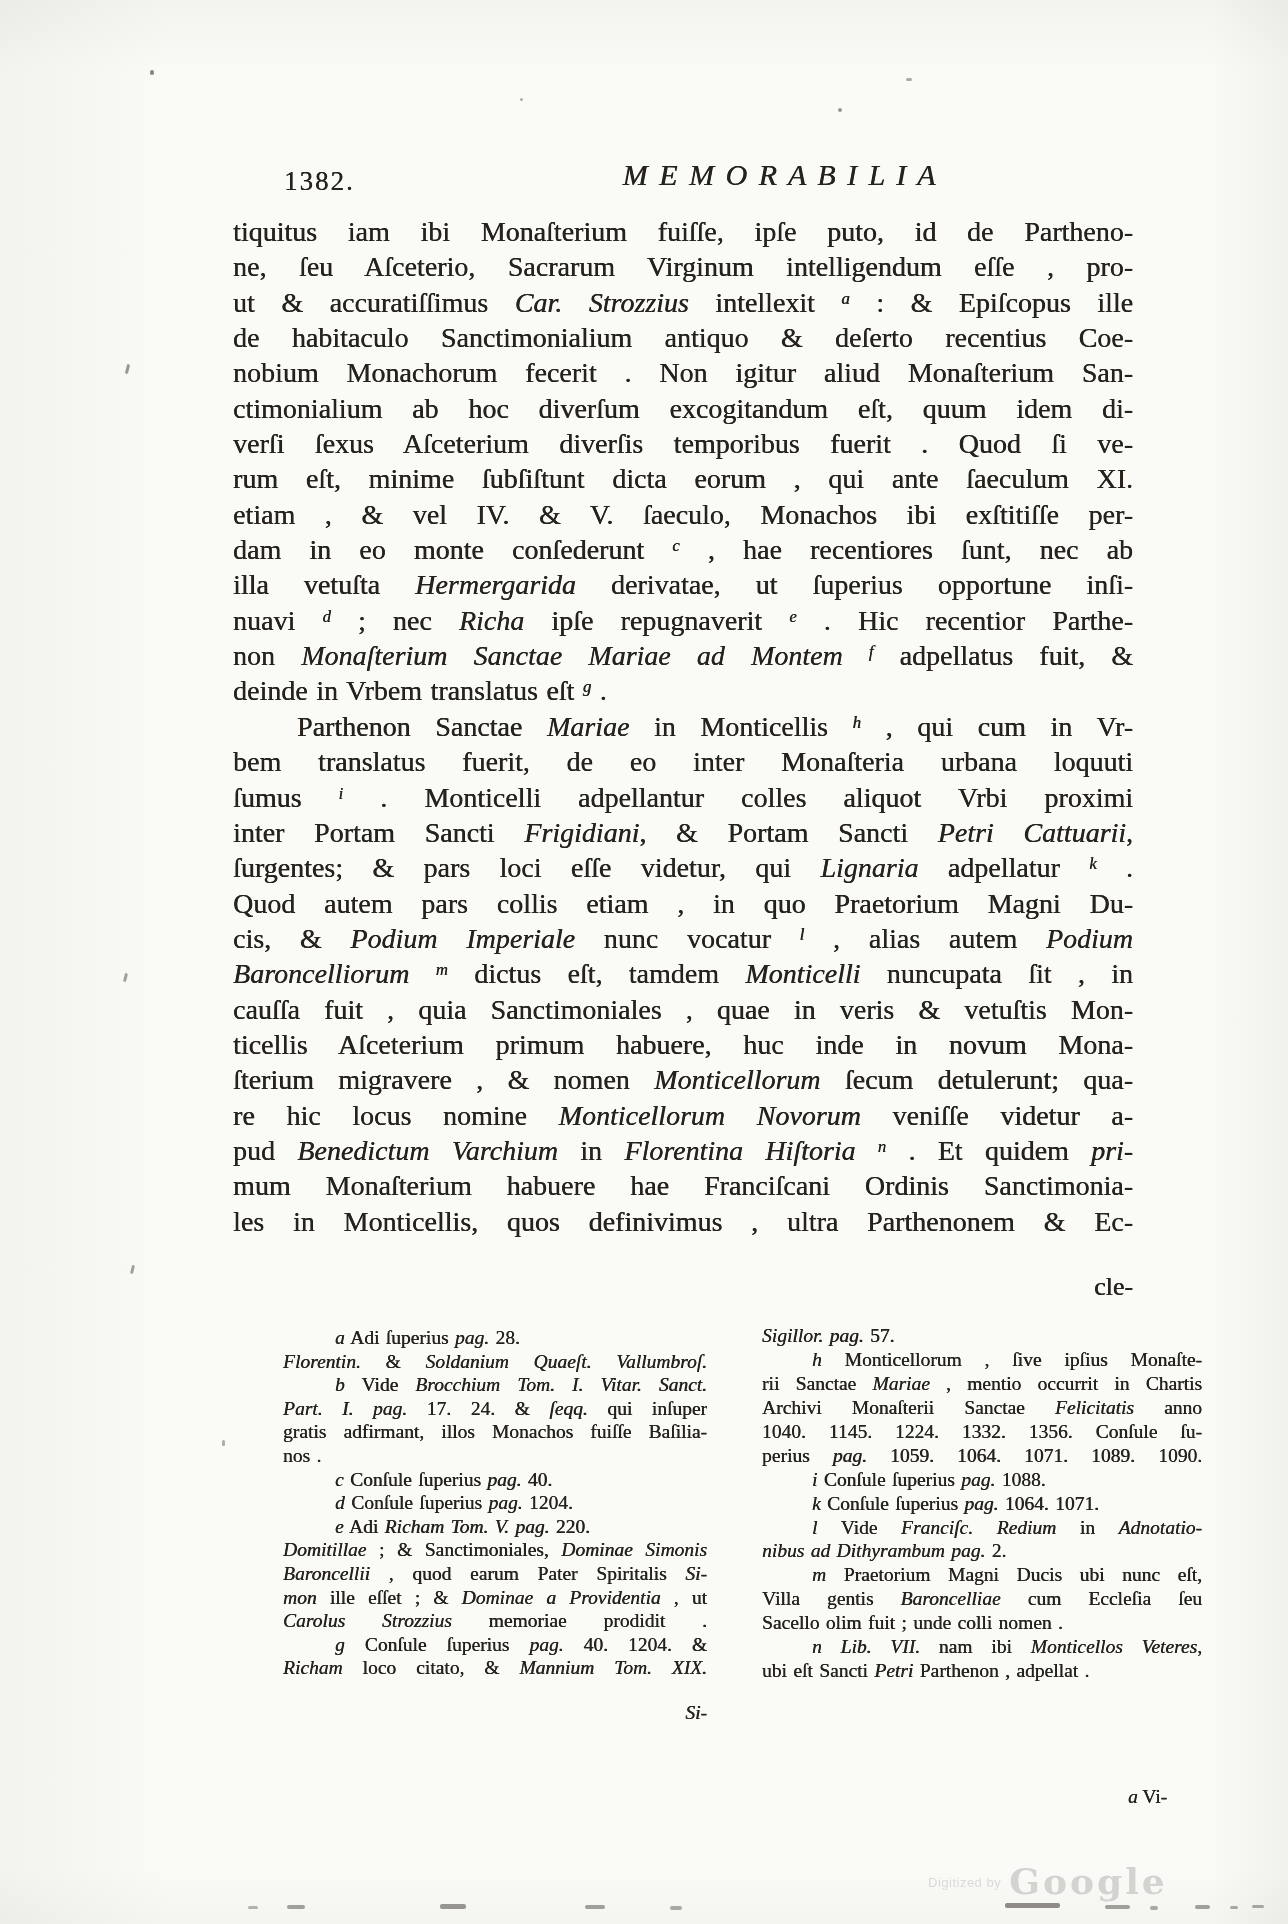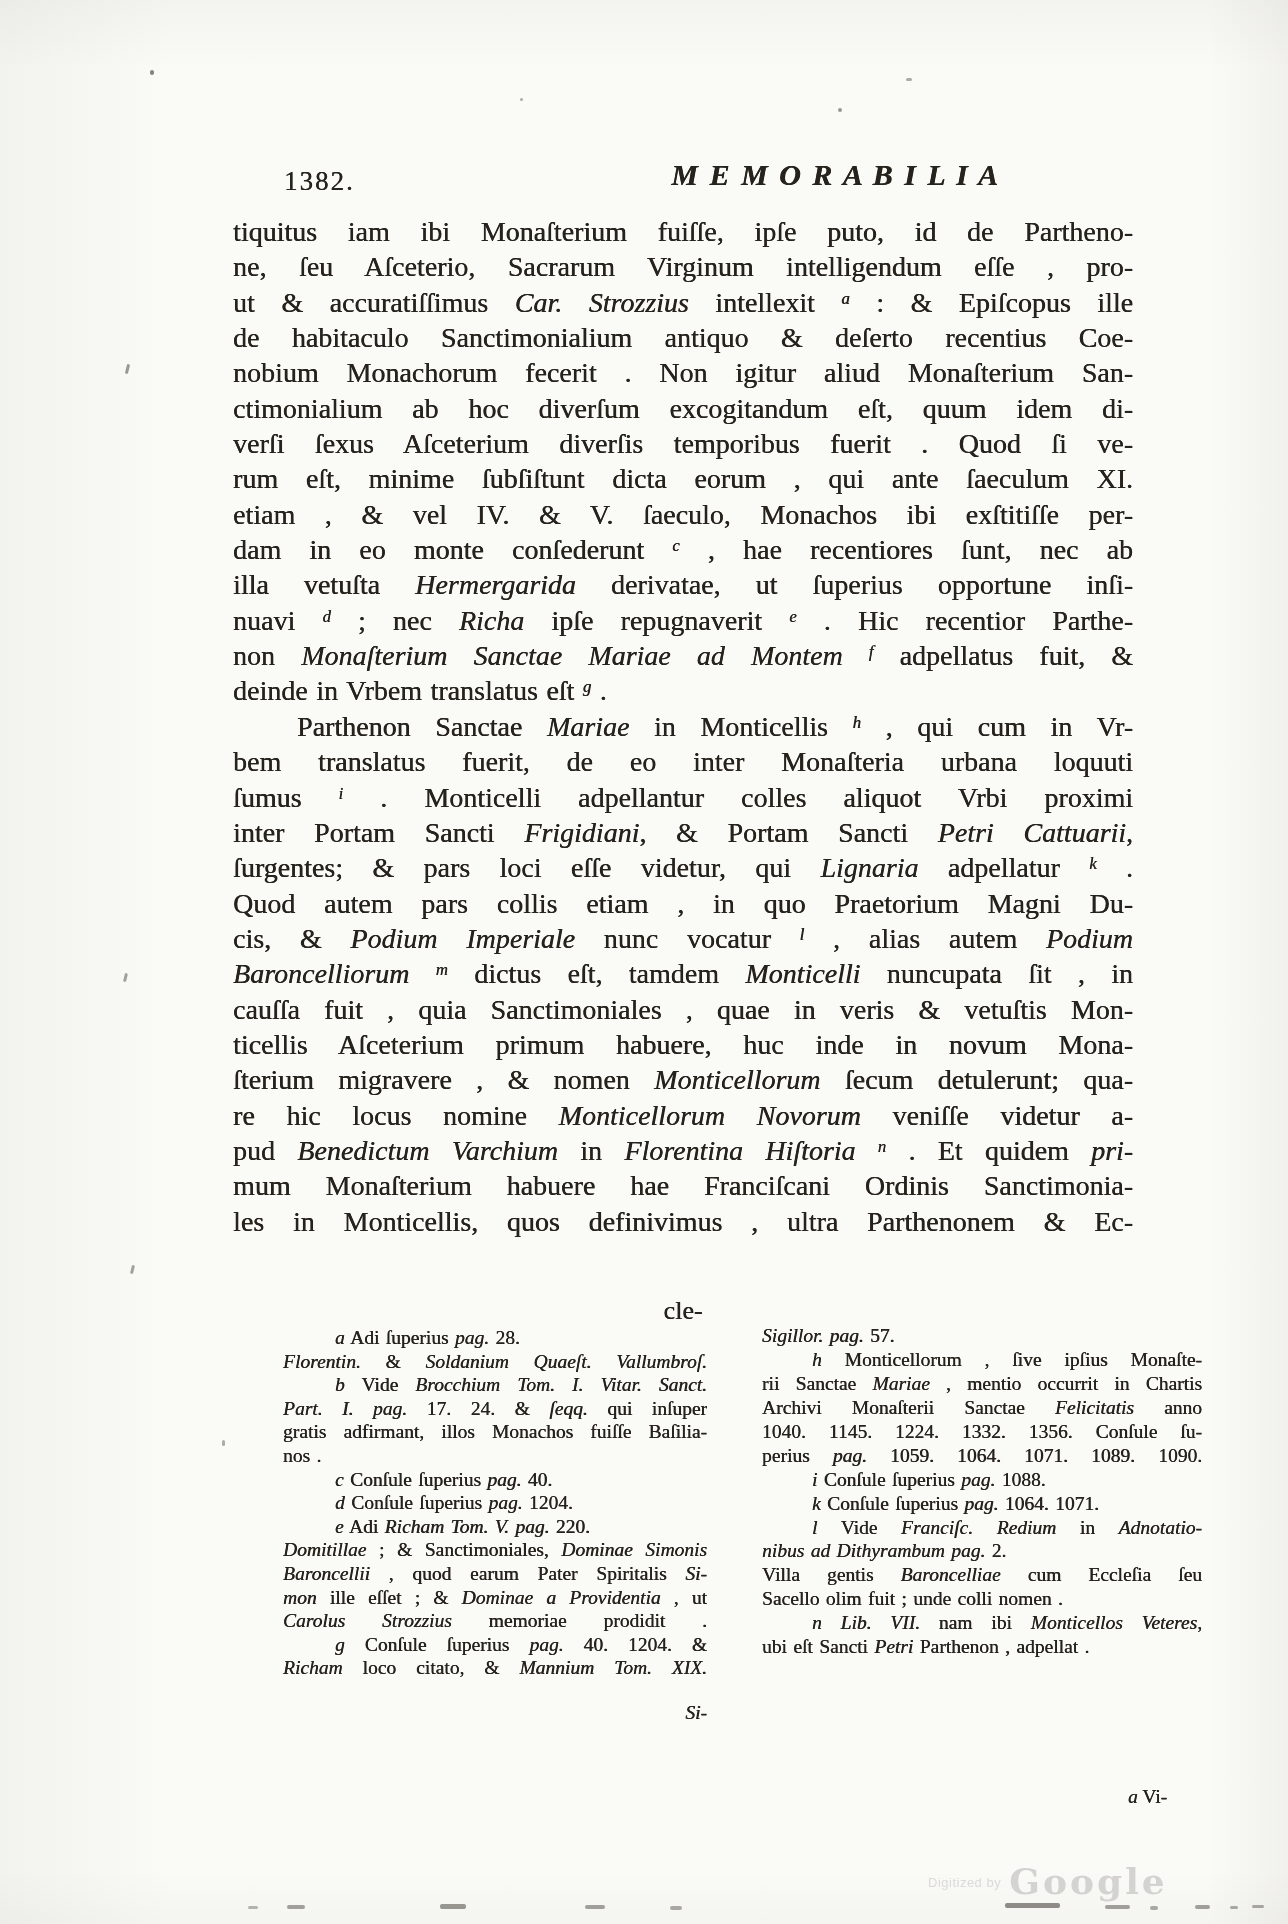--- a/index.html
+++ b/index.html
@@ -15,31 +15,31 @@
       linear-gradient(0deg, rgba(70,65,55,.03), rgba(0,0,0,0) 55px),
       var(--paper);
     text-shadow:0.35px 0 currentColor;
   }
   .pagenum {
     position:absolute; left:284px; top:166px;
     font-size:27px; letter-spacing:2px;
   }
   .running-head {
     position:absolute; left:560px; top:158px; width:440px;
-    text-align:right; font-style:italic; font-weight:bold;
+    text-align:center; font-style:italic; font-weight:normal;
     font-size:30px; letter-spacing:2px; white-space:nowrap;
   }
   .main { position:absolute; left:233px; top:214px; width:900px; font-size:28px; }
   .tline { text-align:justify; text-align-last:justify; overflow:hidden; word-spacing:1.5px; }
   .tline.nojust { text-align:left; text-align-last:left; }
   .main .tline { height:35.35px; line-height:35.35px; }
   .main .indent { padding-left:64px; }
   .tline sup, .catchword sup { font-size:.6em; font-style:italic; line-height:0; vertical-align:.45em; }
   .catchword { position:absolute; font-size:26px; }
-  .main-catch { left:233px; top:1272px; width:900px; text-align:center;margin-top:24px; }
+  .main-catch { left:233px; top:1272px; width:900px; text-align:right; }
   .fn { position:absolute; font-size:19.5px; }
   .fn-left { left:283px; top:1326px; width:424px; }
   .fn-right { left:762px; top:1324px; width:440px; }
   .fn-left .tline { height:23.6px; line-height:23.6px; }
   .fn-right .tline { height:23.95px; line-height:23.95px; }
   .fn-left .indent { padding-left:52px; }
   .fn-right .indent { padding-left:50px; }
   .fn-left-catch { left:655px; top:1702px; width:52px; font-size:19.5px; font-style:italic; text-align:right; }
   .fn-right-catch { left:1128px; top:1786px; font-size:19.5px; }
   .watermark { position:absolute; left:928px; top:1860px; white-space:nowrap; opacity:.9; text-shadow:none; }
@@ -110,20 +110,21 @@
       <div class="tline nojust"><i>Sigillor. pag.</i> 57.</div>
       <div class="tline indent"><i>h</i> Monticellorum , ſive ipſius Monaſte-</div>
       <div class="tline">rii Sanctae <i>Mariae</i> , mentio occurrit in Chartis</div>
       <div class="tline">Archivi Monaſterii Sanctae <i>Felicitatis</i> anno</div>
       <div class="tline">1040. 1145. 1224. 1332. 1356. Conſule ſu-</div>
       <div class="tline">perius <i>pag.</i> 1059. 1064. 1071. 1089. 1090.</div>
       <div class="tline indent nojust"><i>i</i> Conſule ſuperius <i>pag.</i> 1088.</div>
       <div class="tline indent nojust"><i>k</i> Conſule ſuperius <i>pag.</i> 1064. 1071.</div>
       <div class="tline indent"><i>l</i> Vide <i>Franciſc. Redium</i> in <i>Adnotatio-</i></div>
       <div class="tline nojust"><i>nibus ad Dithyrambum pag.</i> 2.</div>
+      <div class="tline indent"><i>m</i> Praetorium Magni Ducis ubi nunc eſt,</div>
       <div class="tline">Villa gentis <i>Baroncelliae</i> cum Eccleſia ſeu</div>
       <div class="tline nojust">Sacello olim fuit ; unde colli nomen .</div>
       <div class="tline indent"><i>n</i> <i>Lib. VII.</i> nam ibi <i>Monticellos Veteres</i>,</div>
       <div class="tline nojust">ubi eſt Sancti <i>Petri</i> Parthenon , adpellat .</div>
     </div>
   <div class="catchword fn-left-catch">Si-</div>
   <div class="catchword fn-right-catch"><i>a</i> Vi-</div>
 
   <div class="watermark">
     <span class="wm-small">Digitized by</span><span class="wm-logo">Google</span>

